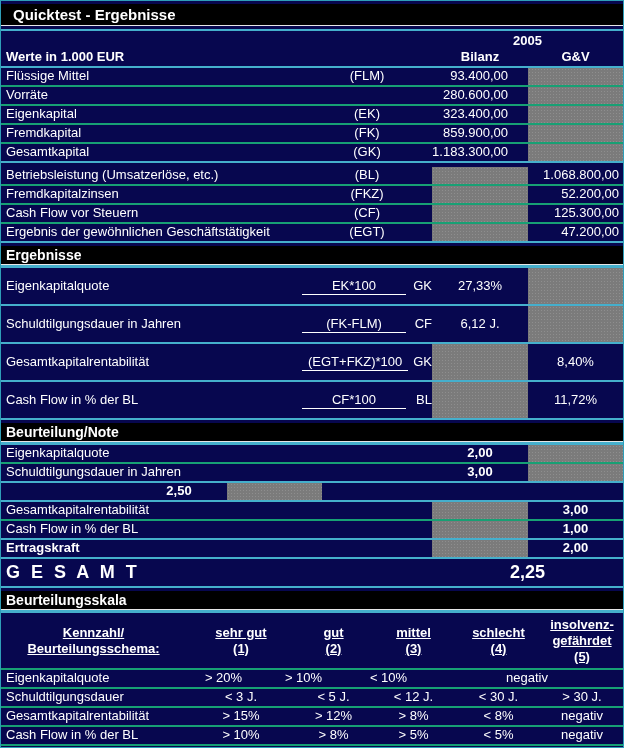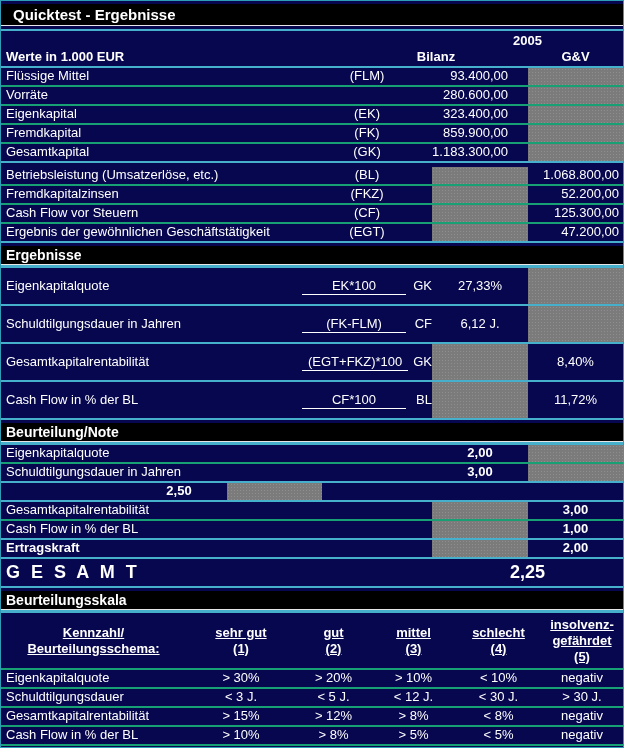--- a/index.html
+++ b/index.html
@@ -21,21 +21,21 @@
     background:var(--black);height:18px;line-height:18px;
     font-weight:bold;font-size:14px;padding-left:5px;
     border-bottom:1px solid #E6E6E6;
   }
   .cyanline{height:2px;background:var(--cyan);}
   .cyanline3{height:3px;background:var(--cyan);}
   .spacer3{height:3px;} .spacer4{height:4px;}
   
   .year-row{display:flex;height:15px;line-height:15px;font-weight:bold;font-size:13px;margin-top:2px;}
   .year-cell{margin-left:auto;width:191px;text-align:center;}
-  .cols-row{display:flex;height:18px;line-height:18px;font-weight:bold;font-size:13px;gap:44px;}
+  .cols-row{display:flex;height:18px;line-height:18px;font-weight:bold;font-size:13px;}
   
   .row{display:flex;height:19px;line-height:16px;font-size:13px;
        border-bottom:2px solid var(--green);box-sizing:border-box;align-items:stretch;}
   .row.cyan-b{border-bottom-color:var(--cyan);}
   .c-label{flex:1;padding-left:5px;white-space:nowrap;overflow:hidden;}
   .c-abbr{width:130px;text-align:center;}
   .c-bil{width:96px;text-align:right;padding-right:20px;box-sizing:border-box;}
   .c-gv{width:95px;text-align:right;padding-right:4px;box-sizing:border-box;}
   .c-bil.center,.c-gv.center{text-align:center;padding-right:0;}
   .bold{font-weight:bold;}
@@ -258,21 +258,20 @@
     </div>
     <div class="sk-c5">
       <div class="line">insolvenz-</div>
       <div class="line">gefährdet</div>
       <div class="line">(5)</div>
     </div>
   </div>
 
   <div class="skrow">
     <div class="sk-c0">Eigenkapitalquote</div>
-    <div class="sk-c1">&gt; 30%</div>
     <div class="sk-c2">&gt; 20%</div>
     <div class="sk-c3">&gt; 10%</div>
     <div class="sk-c4">&lt; 10%</div>
     <div class="sk-c5">negativ</div>
   </div>
   <div class="skrow">
     <div class="sk-c0">Schuldtilgungsdauer</div>
     <div class="sk-c1">&lt; 3 J.</div>
     <div class="sk-c2">&lt; 5 J.</div>
     <div class="sk-c3">&lt; 12 J.</div>

